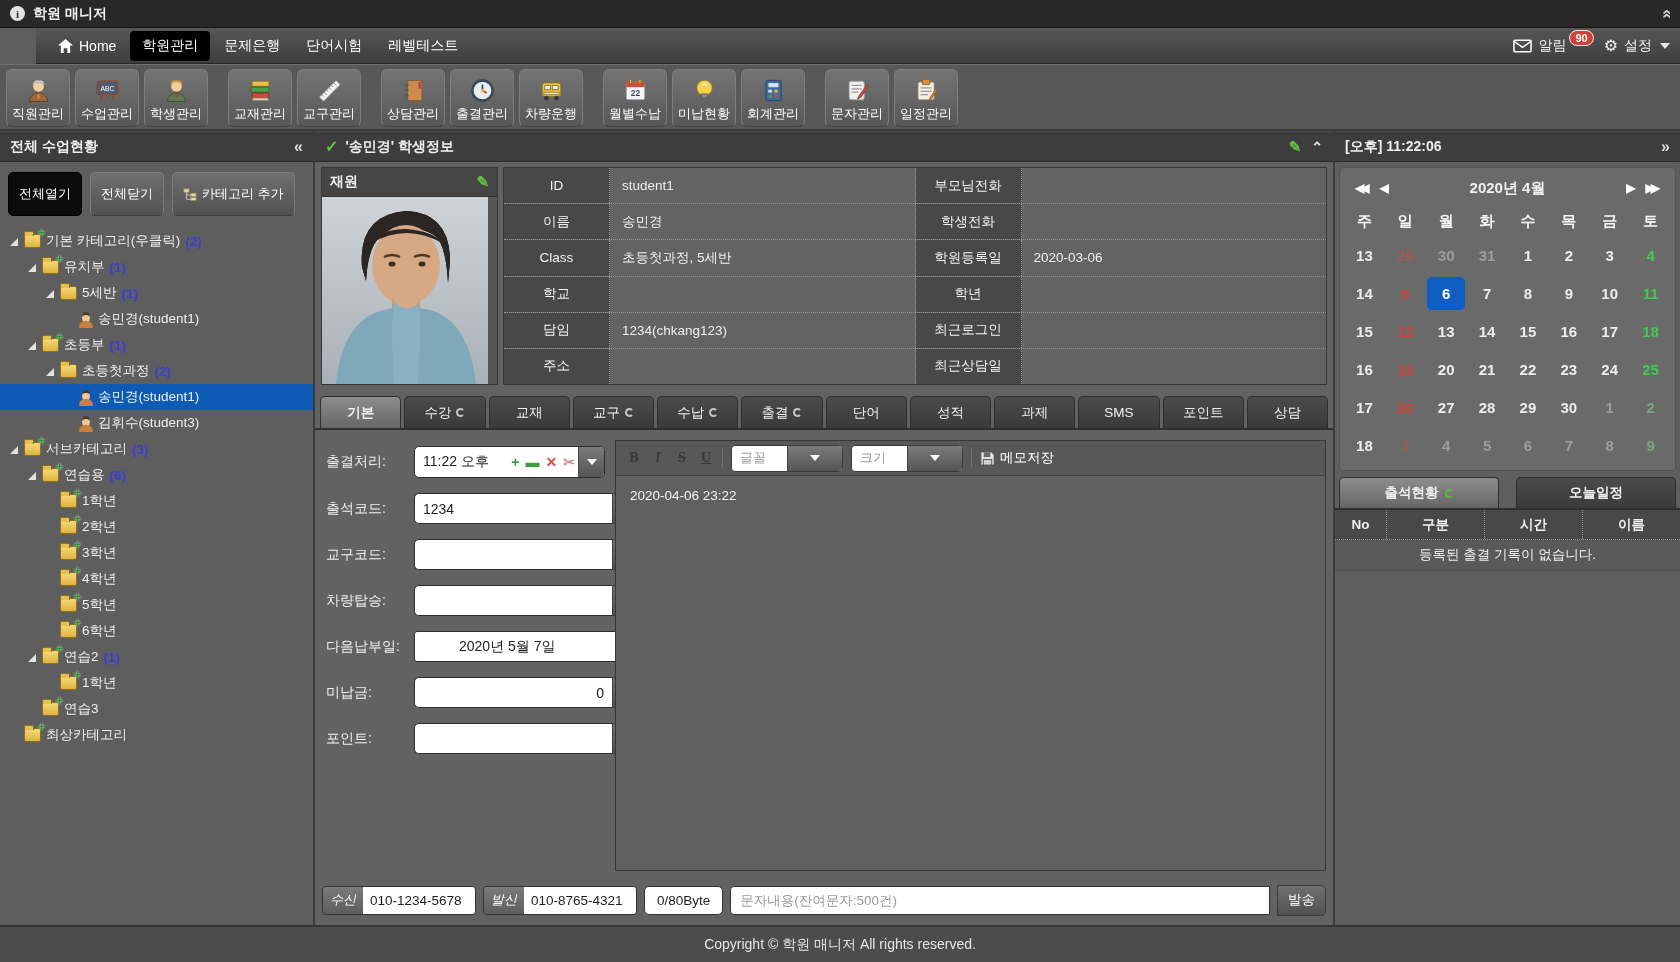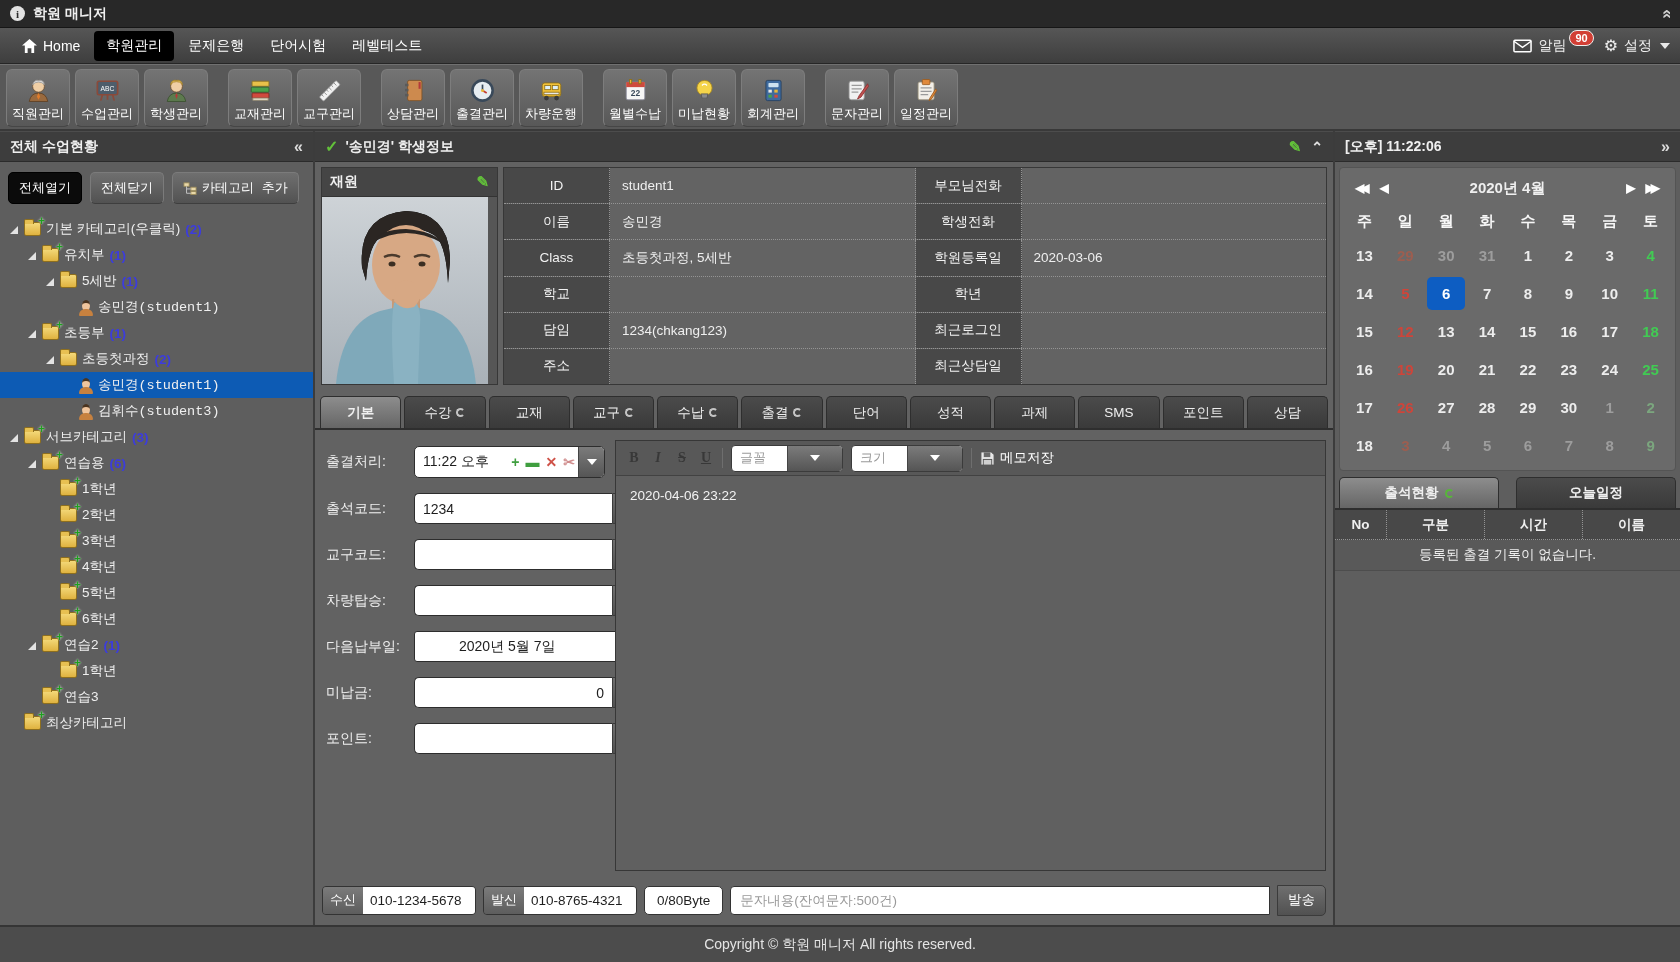--- a/index.html
+++ b/index.html
@@ -8,21 +8,21 @@
 
   
   .titlebar { height:28px; background:#282828; border-bottom:1px solid #161616;
     display:flex; align-items:center; gap:8px; padding:0 10px; font-weight:bold; }
   .info-ico { width:15px; height:15px; border-radius:50%; background:#e2e2e2; color:#2a2a2a;
     display:flex; align-items:center; justify-content:center; font-size:11px; font-family:"Liberation Serif",serif; }
   .collapse-up { margin-left:auto; color:#cfcfcf; transform:rotate(-90deg); font-size:17px; font-weight:bold; }
 
   
   .menubar { height:36px; background:linear-gradient(#565656,#3e3e3e); border-bottom:1px solid #262626;
-    display:flex; align-items:center; padding:0 10px; gap:2px; }
+    display:flex; align-items:center; padding:0 10px; gap:2px;margin-left:36px; }
   .mitem { padding:6px 12px; color:#fff; border-radius:4px; display:flex; align-items:center; gap:6px; cursor:default; }
   .mitem.active { background:#000; }
   .menu-right { margin-left:auto; display:flex; align-items:center; gap:10px; }
   .alarm { display:flex; align-items:center; gap:6px; }
   .badge { background:#d23f35; border:1px solid #eee; color:#fff; font-size:11px; font-weight:bold;
     border-radius:9px; padding:0 5px; line-height:14px; position:relative; top:-8px; margin-left:-3px; }
   .gear { font-size:16px; }
   .caret { width:0; height:0; border-left:5px solid transparent; border-right:5px solid transparent;
     border-top:6px solid #e8e8e8; display:inline-block; margin-left:2px; }
 
@@ -38,25 +38,25 @@
   
   .main { display:flex; height:794px; }
   .panel-hd { height:31px; background:#3d3d3d; border-bottom:1px solid #2b2b2b; border-top:1px solid #4c4c4c;
     display:flex; align-items:center; gap:7px; padding:0 10px; font-weight:bold; font-size:14px; }
 
   
   .sidebar { width:315px; border-right:2px solid #3c3c3c; display:flex; flex-direction:column; background:#5e5e5e; }
   .chev { margin-left:auto; color:#dcdcdc; font-size:16px; font-weight:bold; }
   .tree-btns { display:flex; gap:8px; padding:10px 8px 8px; }
   .tbtn2 { background:linear-gradient(#6f6f6f,#525252); border:1px solid #7b7b7b; border-bottom-color:#3e3e3e;
-    border-radius:5px; padding:6px 10px; font-size:13px; color:#fff; display:flex; align-items:center; gap:5px;font-family:Liberation Mono, monospace; }
+    border-radius:5px; padding:12px 10px; font-size:13px; color:#fff; display:flex; align-items:center; gap:5px; }
   .tbtn2.active { background:#0b0b0b; border-color:#000; }
   .tree { flex:1; padding:4px 0; font-size:13.5px; }
   .titem { display:flex; align-items:center; height:26px; padding-left:8px; white-space:nowrap; }
-  .titem.lvl1 { padding-left:26px; } .titem.lvl2 { padding-left:44px; } .titem.lvl3 { padding-left:62px;font-family:Liberation Mono, monospace; }
+  .titem.lvl1 { padding-left:26px; } .titem.lvl2 { padding-left:44px; } .titem.lvl3 { padding-left:62px; }
   .titem.selected { background:#0d5bb4; }
   .arr { width:13px; height:13px; margin-right:3px; visibility:hidden; position:relative; flex:0 0 auto; }
   .arr::before { content:""; position:absolute; left:2px; bottom:2px; width:0; height:0;
     border-left:8px solid transparent; border-bottom:8px solid #e3e3e3; }
   .titem.arrow .arr { visibility:visible; }
   .ico { width:17px; height:14px; position:relative; margin-right:5px; flex:0 0 auto; }
   .titem.cat .ico, .titem.fold .ico { background:linear-gradient(#f4d97a,#dfb23f); border:1px solid #8e6f1e; border-radius:2px; }
   .titem.cat .ico::before, .titem.fold .ico::before { content:""; position:absolute; top:-4px; left:-1px;
     width:8px; height:4px; background:#e7c052; border:1px solid #8e6f1e; border-bottom:none; border-radius:2px 2px 0 0; }
   .titem.cat .ico::after { content:"+"; position:absolute; right:-5px; top:-9px; color:#1f9e1f; font-weight:bold;
@@ -127,21 +127,21 @@
   .sel { width:112px; height:27px; background:#fff; border:1px solid #3b3b3b; border-radius:4px; display:flex;
     overflow:hidden; align-items:center; }
   .sel span { flex:1; color:#9a9a9a; font-size:13px; padding:0 8px; }
   .sel .dd { width:24px; border-radius:0; }
   .save { display:flex; align-items:center; gap:5px; font-size:13.5px; color:#fff; }
   .memo-body { flex:1; padding:12px 14px; font-size:13.5px; color:#f3f3f3; }
 
   .sms-row { margin:8px 7px 10px; display:flex; align-items:center; gap:7px; height:30px; }
   .sms-pair { display:flex; height:29px; border-radius:4px; overflow:hidden; border:1px solid #333; }
   .sms-lbl { background:linear-gradient(#7b7b7b,#5d5d5d); color:#fff; font-size:13px; display:flex;
-    align-items:center; padding:0 7px; }
+    align-items:center; padding:0 7px;font-style:italic; }
   .sms-inp { width:112px; border:none; background:#fff; color:#1e1e1e; font-size:13.5px; padding:0 7px;
     font-family:"Liberation Sans",sans-serif; }
   .byte-box { background:#fff; color:#1e1e1e; border-radius:5px; border:1px solid #333; height:29px;
     display:flex; align-items:center; padding:0 12px; font-size:13.5px; }
   .msg-inp { flex:1; height:29px; background:#fff; border:1px solid #333; border-radius:4px 0 0 4px;
     color:#1e1e1e; font-size:13.5px; padding:0 9px; font-family:"Liberation Sans",sans-serif; }
   .msg-inp::placeholder { color:#9a9a9a; }
   .send-btn { height:31px; background:linear-gradient(#6f6f6f,#515151); border:1px solid #3b3b3b;
     border-radius:0 5px 5px 0; color:#fff; font-size:13.5px; padding:0 10px; display:flex; align-items:center; }
 

